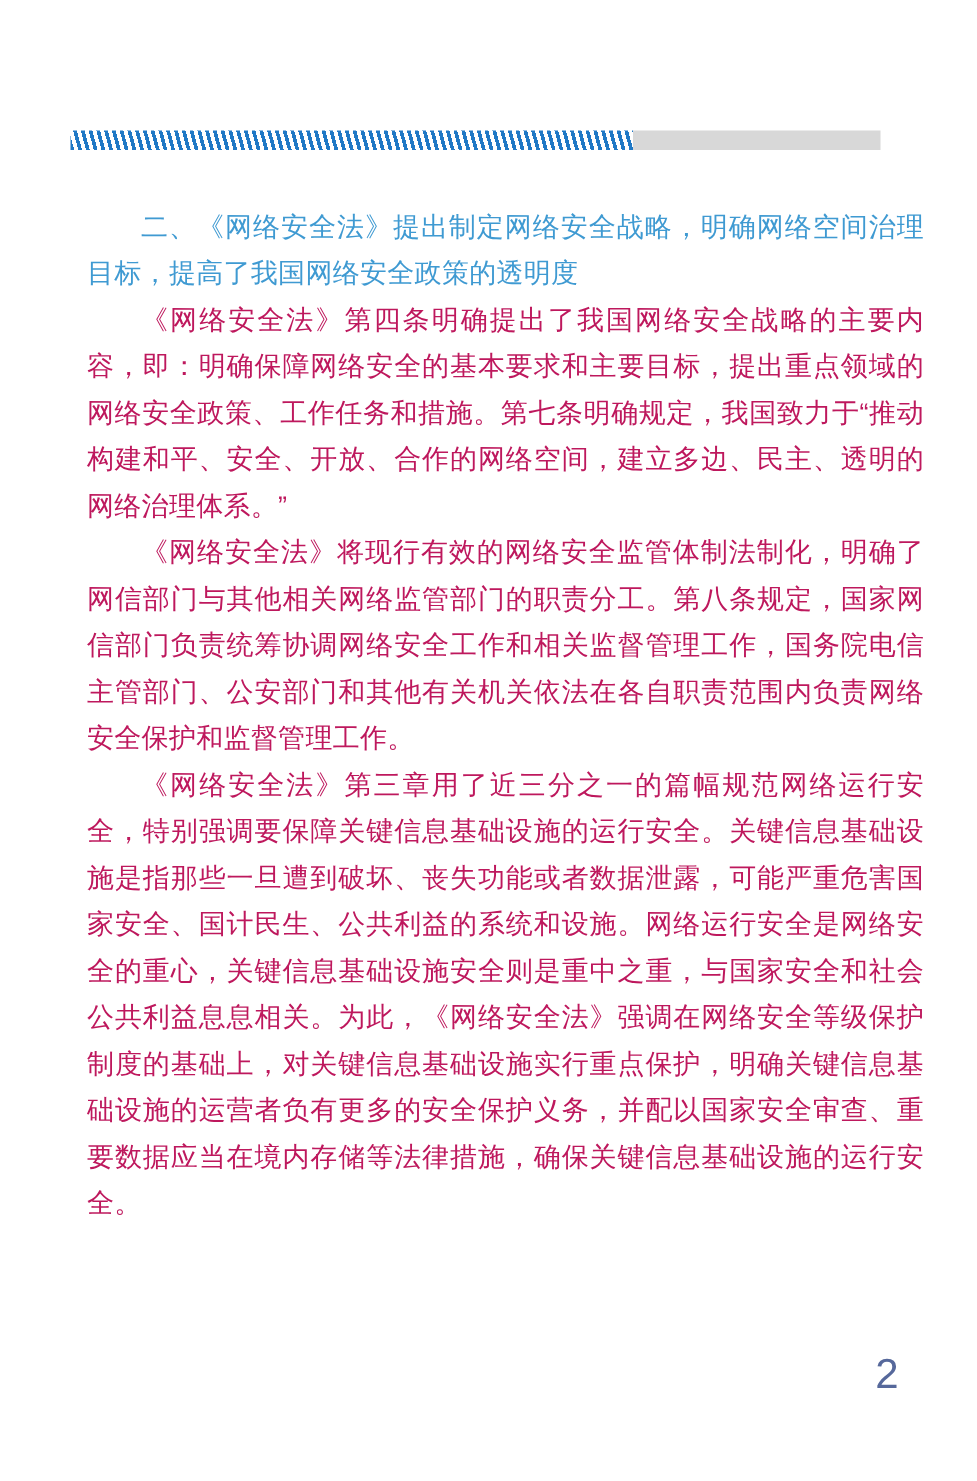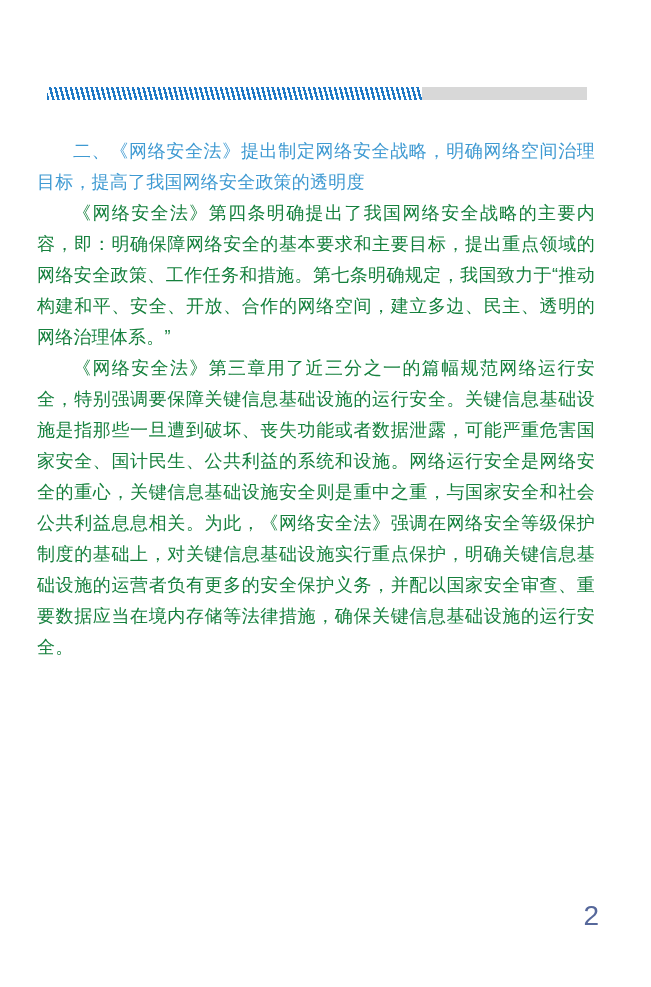--- a/index.html
+++ b/index.html
@@ -31,34 +31,34 @@
     );
   }
   .deco-bar {
     flex: 1;
     height: 100%;
     background: #d8d8d8;
   }
   .doc-body {
     position: absolute;
     top: 136px;
-    left: 37px;
+    left: 58px;
     width: 558px;
     font-size: 18px;
     line-height: 31px;
     text-align: justify;
     letter-spacing: 0.2px;
     color: #3d3d3d;
   }
   .doc-body p {
     margin: 0;
     text-indent: 2em;
   }
   .heading { color: #3f9ad2; }
-  .paragraph { color: #15803d; }
+  .paragraph { color: #be185d; }
   .page-number {
     position: absolute;
     top: 896px;
     right: 52px;
     font-size: 28px;
     line-height: 40px;
     color: #56689b;
   }
 </style>
 </head>
@@ -67,18 +67,19 @@
 <div class="page">
 
   <div class="deco-band">
     <div class="deco-hatch"></div>
     <div class="deco-bar"></div>
   </div>
 
   <div class="doc-body">
     <p class="heading">二、《网络安全法》提出制定网络安全战略，明确网络空间治理目标，提高了我国网络安全政策的透明度</p>
     <p class="paragraph">《网络安全法》第四条明确提出了我国网络安全战略的主要内容，即：明确保障网络安全的基本要求和主要目标，提出重点领域的网络安全政策、工作任务和措施。第七条明确规定，我国致力于“推动构建和平、安全、开放、合作的网络空间，建立多边、民主、透明的网络治理体系。”</p>
+    <p class="paragraph">《网络安全法》将现行有效的网络安全监管体制法制化，明确了网信部门与其他相关网络监管部门的职责分工。第八条规定，国家网信部门负责统筹协调网络安全工作和相关监督管理工作，国务院电信主管部门、公安部门和其他有关机关依法在各自职责范围内负责网络安全保护和监督管理工作。</p>
     <p class="paragraph">《网络安全法》第三章用了近三分之一的篇幅规范网络运行安全，特别强调要保障关键信息基础设施的运行安全。关键信息基础设施是指那些一旦遭到破坏、丧失功能或者数据泄露，可能严重危害国家安全、国计民生、公共利益的系统和设施。网络运行安全是网络安全的重心，关键信息基础设施安全则是重中之重，与国家安全和社会公共利益息息相关。为此，《网络安全法》强调在网络安全等级保护制度的基础上，对关键信息基础设施实行重点保护，明确关键信息基础设施的运营者负有更多的安全保护义务，并配以国家安全审查、重要数据应当在境内存储等法律措施，确保关键信息基础设施的运行安全。</p>
   </div>
 
   <div class="page-number">2</div>
 
 </div>
 
 </body></html>

